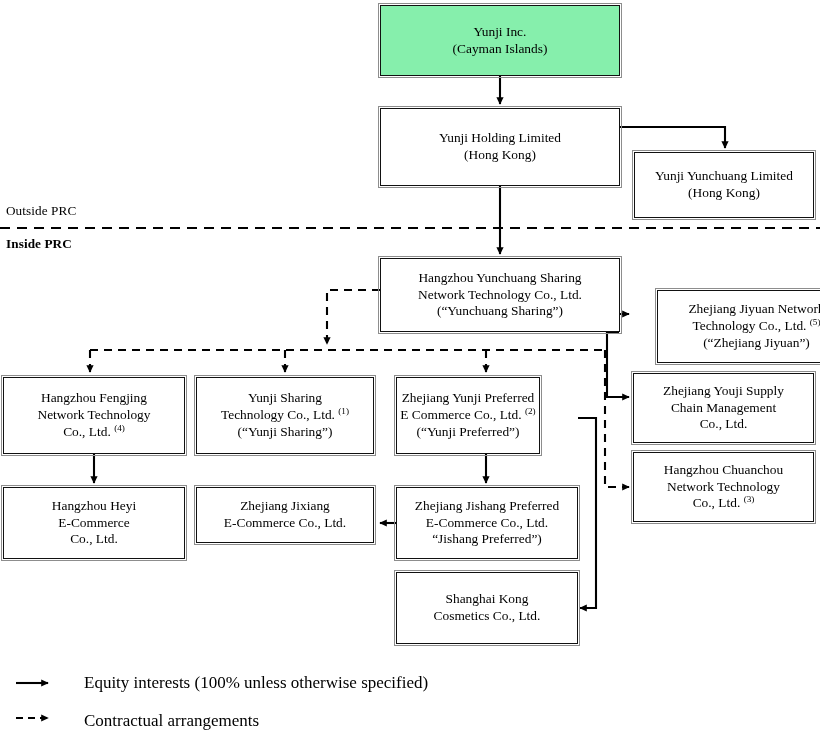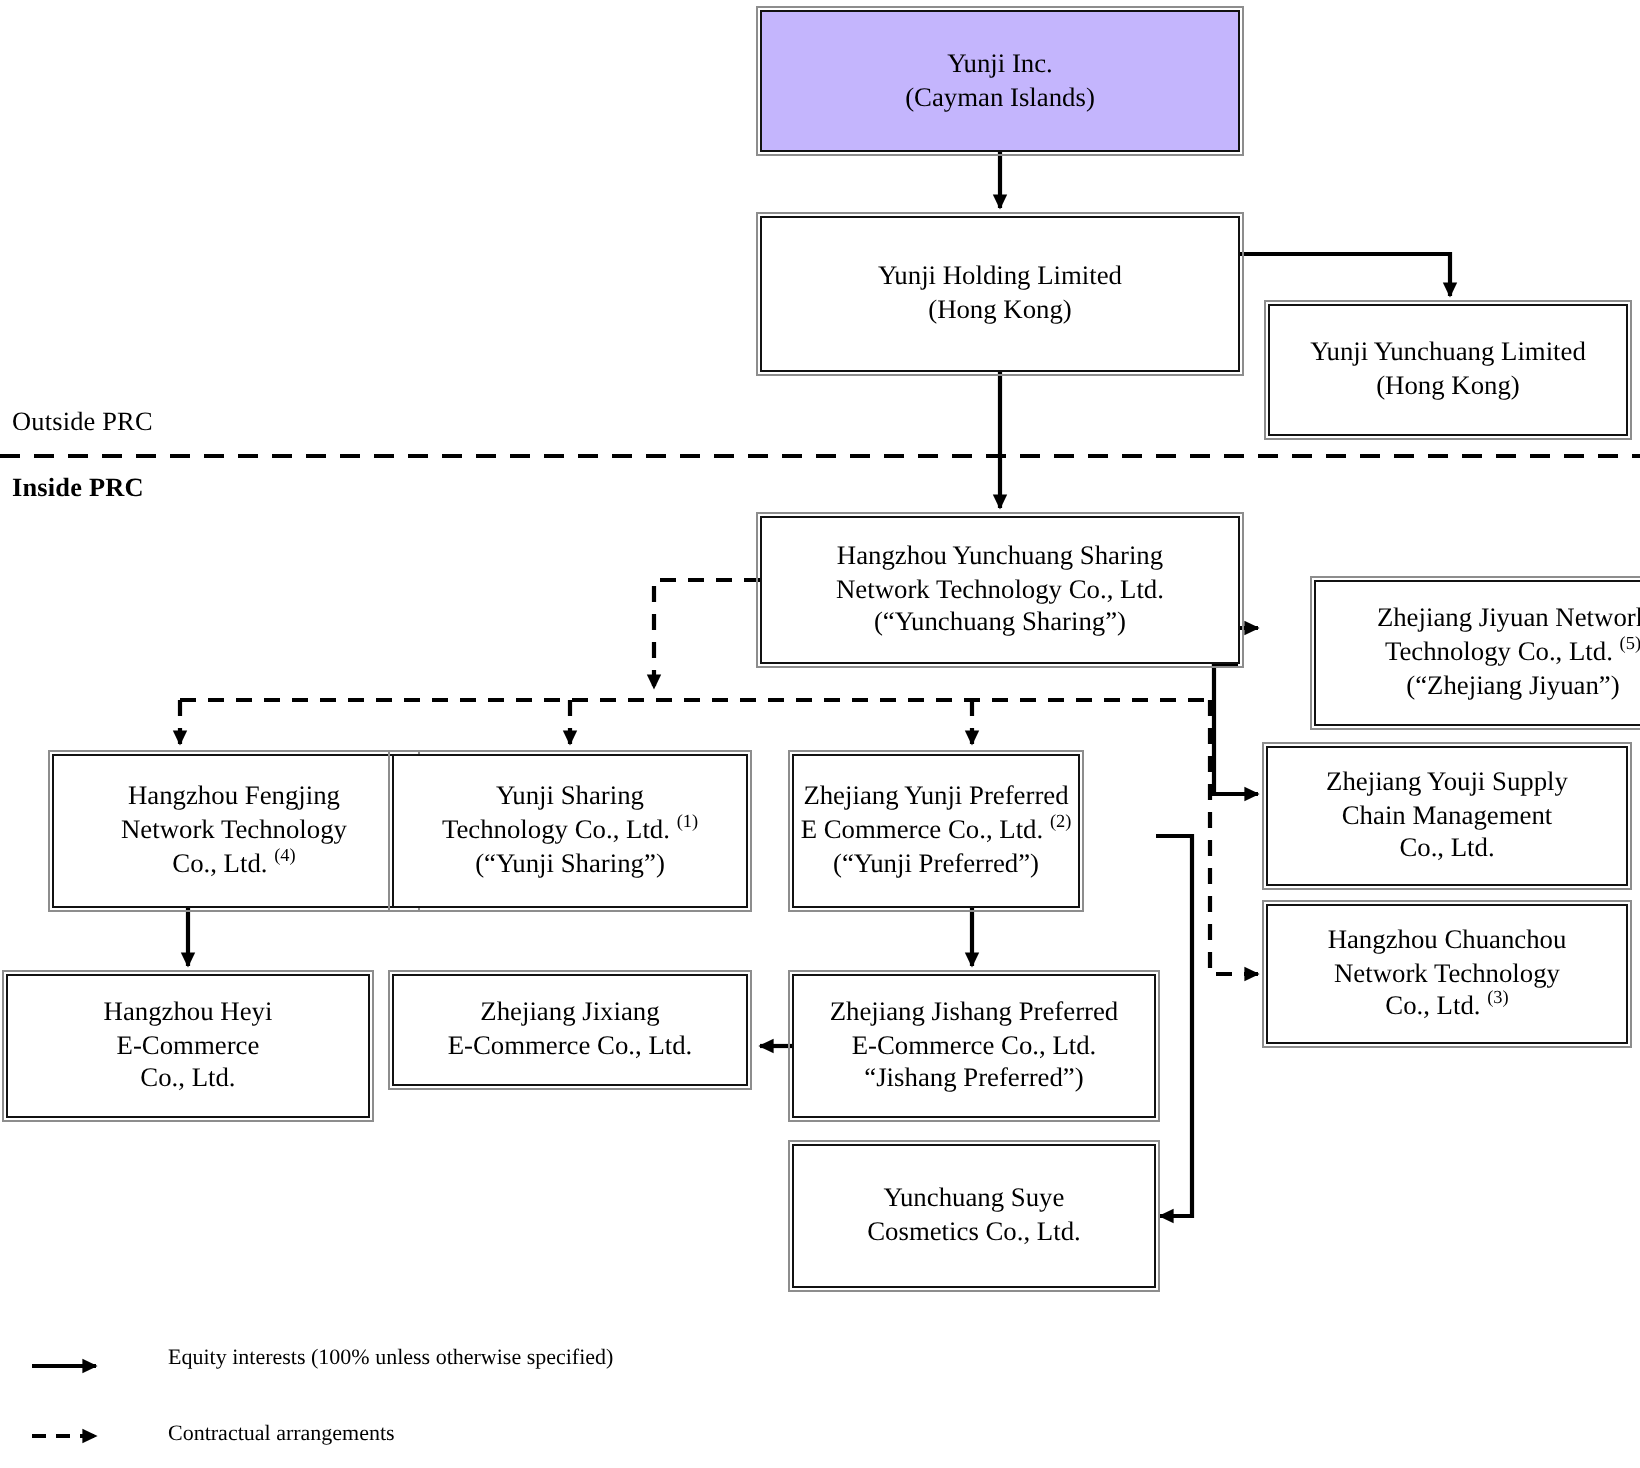--- a/index.html
+++ b/index.html
@@ -35,35 +35,35 @@
     text-align:center;
     z-index:3;
   }
   .node .lines{
     line-height:1.26;
     font-size:13.4px;
     padding:0 5px;
     white-space:nowrap;
   }
   .node.parent-co{
-    background:#c4b5fd;
+    background:#86efac;
     border:1px solid #111;
   }
   .node .ln{display:block;}
   sup{font-size:9.2px;vertical-align:super;line-height:0;}
   .divider-label{
     position:absolute;
     font-size:13.2px;
     z-index:4;
     background:transparent;
     letter-spacing:.1px;
   }
   .legend-text{
     position:absolute;
-    font-size:11px;
+    font-size:17px;
     z-index:4;
   }
 </style>
 </head>
 <body>
 
 <div id="chart">
 
   <svg id="wires" viewBox="0 0 820 734" width="820" height="734">
     <defs>
@@ -165,21 +165,21 @@
   </div>
 
   <div class="node" style="left:633px; top:452px; width:181px; height:70px;">
     <div class="lines">
       <span class="ln">Hangzhou Chuanchou</span>
       <span class="ln">Network Technology</span>
       <span class="ln"><span>Co., Ltd.</span> <sup>(3)</sup></span>
     </div>
   </div>
 
-  <div class="node" style="left:3px; top:377px; width:182px; height:77px;margin-left:23px;">
+  <div class="node" style="left:3px; top:377px; width:182px; height:77px;">
     <div class="lines">
       <span class="ln">Hangzhou Fengjing</span>
       <span class="ln">Network Technology</span>
       <span class="ln"><span>Co., Ltd.</span> <sup>(4)</sup></span>
     </div>
   </div>
 
   <div class="node" style="left:196px; top:377px; width:178px; height:77px;">
     <div class="lines">
       <span class="ln">Yunji Sharing</span>
@@ -214,21 +214,21 @@
   <div class="node" style="left:396px; top:487px; width:182px; height:72px;">
     <div class="lines">
       <span class="ln">Zhejiang Jishang Preferred</span>
       <span class="ln">E-Commerce Co., Ltd.</span>
       <span class="ln">“Jishang Preferred”)</span>
     </div>
   </div>
 
   <div class="node" style="left:396px; top:572px; width:182px; height:72px;">
     <div class="lines">
-      <span class="ln">Yunchuang Suye</span>
+      <span class="ln">Shanghai Kong</span>
       <span class="ln">Cosmetics Co., Ltd.</span>
     </div>
   </div>
 
   <div class="legend-text" style="left:84px; top:673px;">Equity interests (100% unless otherwise specified)</div>
   <div class="legend-text" style="left:84px; top:711px;">Contractual arrangements</div>
 
 </div>
 
 </body></html>

